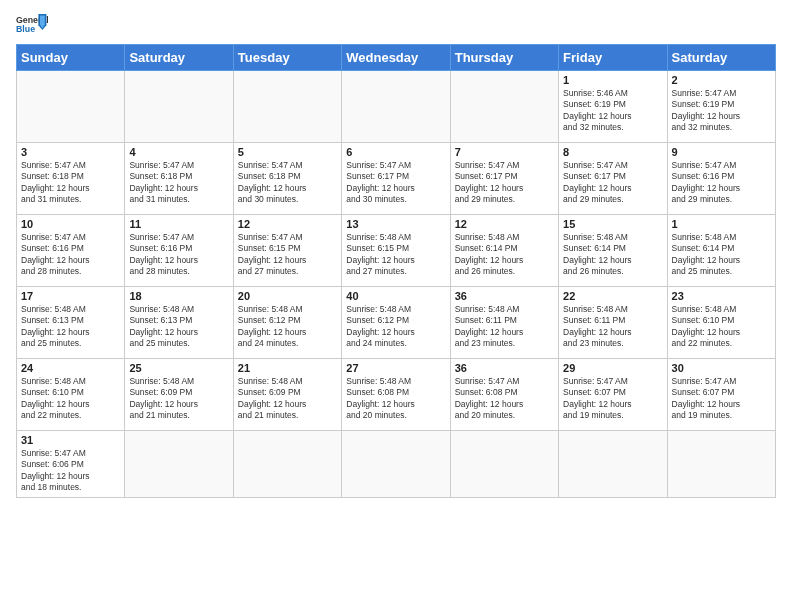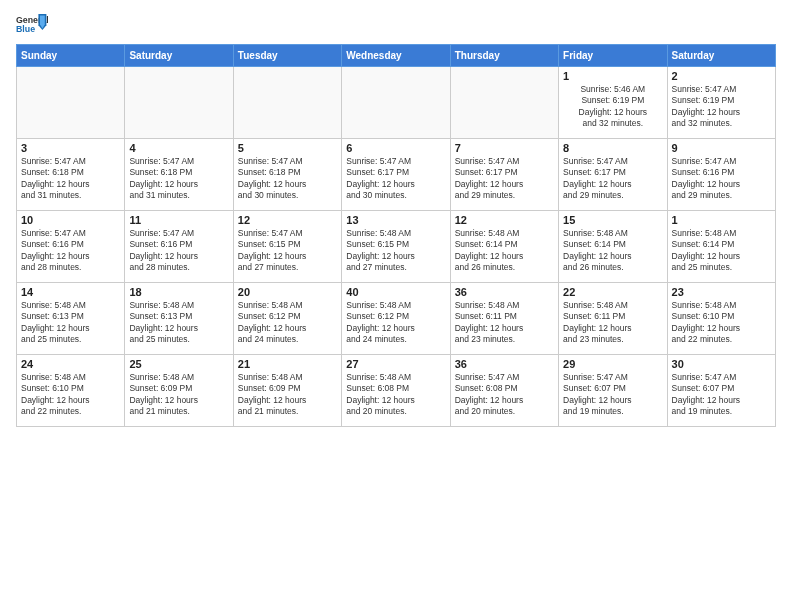--- a/index.html
+++ b/index.html
@@ -43,21 +43,21 @@
       color: #444;
     }
     table {
       width: 100%;
       border-collapse: collapse;
       table-layout: fixed;
     }
     thead th {
       background: #3a7bd5;
       color: #fff;
-      font-size: 10px;
+      font-size: 13px;
       font-weight: bold;
       padding: 5px 4px;
       text-align: left;
       border: 1px solid #5a9ae0;
     }
     tbody td {
       border: 1px solid #ccc;
       vertical-align: top;
       padding: 3px 4px;
       font-size: 9px;
@@ -116,21 +116,21 @@
     </thead>
     <tbody id="calendar-body">
     <tr>
           <td class="empty"></td>
           <td class="empty"></td>
           <td class="empty"></td>
           <td class="empty"></td>
           <td class="empty"></td>
           <td>
             <span class="day-num">1</span>
-            <div class="day-info" style="white-space: pre-line; text-align: center;">Sunrise: 5:46 AM
+            <div class="day-info" style="white-space: pre-line;">Sunrise: 5:46 AM
 Sunset: 6:19 PM
 Daylight: 12 hours
 and 32 minutes.</div>
           </td>
           <td>
             <span class="day-num">2</span>
             <div class="day-info" style="white-space: pre-line;">Sunrise: 5:47 AM
 Sunset: 6:19 PM
 Daylight: 12 hours
 and 32 minutes.</div>
@@ -233,21 +233,21 @@
           <td>
             <span class="day-num">1</span>
             <div class="day-info" style="white-space: pre-line;">Sunrise: 5:48 AM
 Sunset: 6:14 PM
 Daylight: 12 hours
 and 25 minutes.</div>
           </td>
         </tr>
         <tr>
           <td>
-            <span class="day-num">14</span>
+            <span class="day-num">17</span>
             <div class="day-info" style="white-space: pre-line;">Sunrise: 5:48 AM
 Sunset: 6:13 PM
 Daylight: 12 hours
 and 25 minutes.</div>
           </td>
           <td>
             <span class="day-num">18</span>
             <div class="day-info" style="white-space: pre-line;">Sunrise: 5:48 AM
 Sunset: 6:13 PM
 Daylight: 12 hours
@@ -332,16 +332,31 @@
 Daylight: 12 hours
 and 19 minutes.</div>
           </td>
           <td>
             <span class="day-num">30</span>
             <div class="day-info" style="white-space: pre-line;">Sunrise: 5:47 AM
 Sunset: 6:07 PM
 Daylight: 12 hours
 and 19 minutes.</div>
           </td>
+        </tr>
+        <tr>
+          <td class="last-row">
+            <span class="day-num">31</span>
+            <div class="day-info" style="white-space: pre-line;">Sunrise: 5:47 AM
+Sunset: 6:06 PM
+Daylight: 12 hours
+and 18 minutes.</div>
+          </td>
+          <td class="last-row empty"></td>
+          <td class="last-row empty"></td>
+          <td class="last-row empty"></td>
+          <td class="last-row empty"></td>
+          <td class="last-row empty"></td>
+          <td class="last-row empty"></td>
         </tr>
       </tbody>
   </table>
 </div>
 
 </body></html>

